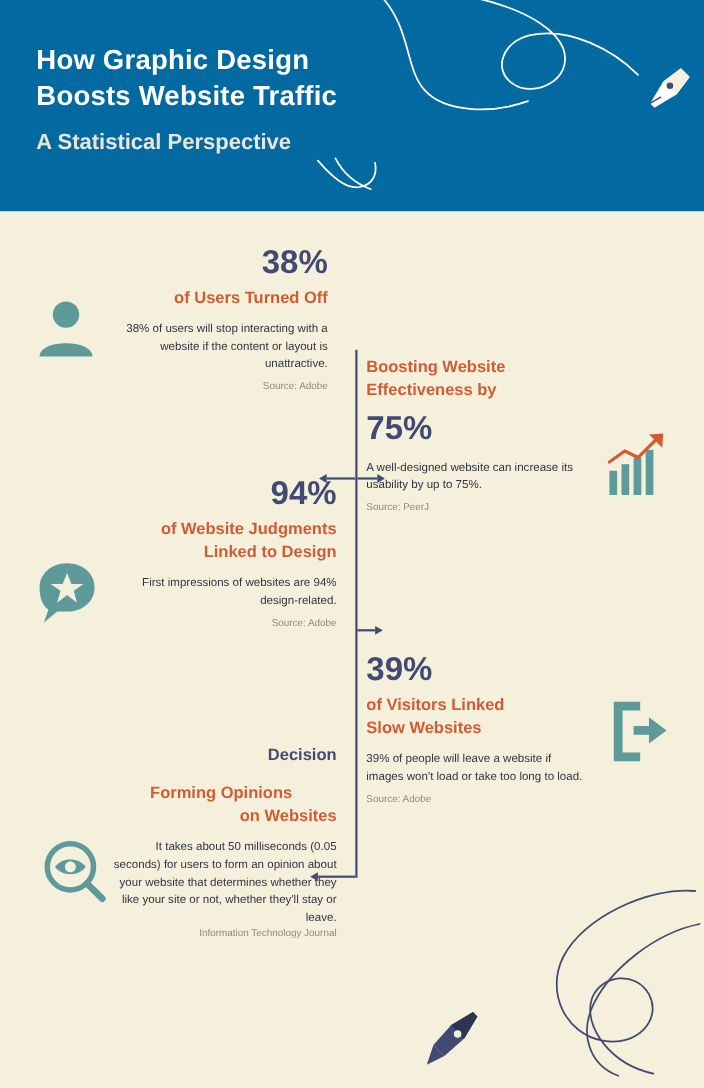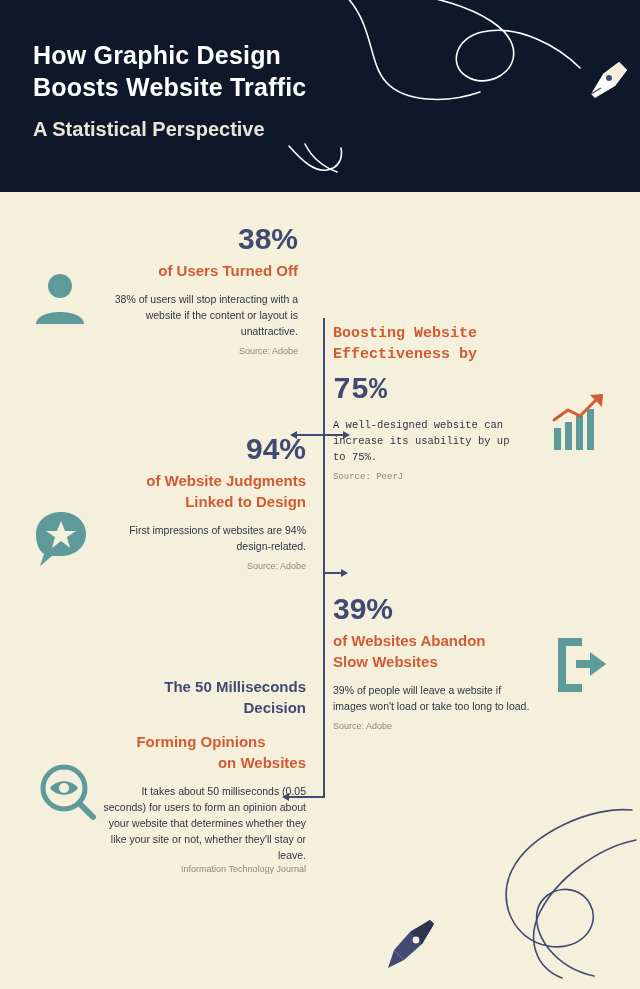--- a/index.html
+++ b/index.html
@@ -21,21 +21,21 @@
     background: #f5f0dc;
     overflow: hidden;
   }
 
   
   .header {
     position: absolute;
     left: 0; top: 0;
     width: 640px;
     height: 192px;
-    background: #0f172a;
+    background: #0369a1;
     overflow: hidden;
   }
   .header-title {
     position: absolute;
     left: 33px;
     top: 39px;
     width: 340px;
     color: #ffffff;
     font-size: 25px;
     font-weight: bold;
@@ -206,21 +206,21 @@
 
   <svg class="icon" style="left:548px; top:390px;" width="66" height="66" viewBox="0 0 66 66">
     <rect x="6" y="38" width="7" height="22" fill="#5e9a9a"></rect>
     <rect x="17" y="32" width="7" height="28" fill="#5e9a9a"></rect>
     <rect x="28" y="26" width="7" height="34" fill="#5e9a9a"></rect>
     <rect x="39" y="19" width="7" height="41" fill="#5e9a9a"></rect>
     <path d="M6 30 L20 20 L32 26 L52 6" fill="none" stroke="#d15b33" stroke-width="3" stroke-linecap="round" stroke-linejoin="round"></path>
     <path d="M42 5 L55 4 L54 17 Z" fill="#d15b33"></path>
   </svg>
 
-  <div class="stat lalign" style="left:333px; top:319px; width:195px;font-family:Liberation Mono, monospace;">
+  <div class="stat lalign" style="left:333px; top:319px; width:195px;">
     <p class="head">Boosting Website</p>
     <p class="head" style="margin-top:0;">Effectiveness by</p>
     <p class="pct" style="margin-top:8px;">75%</p>
     <p class="body">A well-designed website can increase its usability by up to 75%.</p>
     <p class="src">Source: PeerJ</p>
   </div>
 
   <svg class="icon" style="left:32px; top:508px;" width="58" height="60" viewBox="0 0 58 60">
     <path d="M29 4 C 44 4, 54 14, 54 26 C 54 38, 44 48, 29 48 L 20 48 L 8 58 L 12 46 C 6 42, 4 34, 4 26 C 4 14, 14 4, 29 4 Z" fill="#5e9a9a"></path>
     <path d="M29 13 L33 23 L44 23 L35 29 L38 40 L29 33 L20 40 L23 29 L14 23 L25 23 Z" fill="#f5f0dc"></path>
@@ -235,35 +235,34 @@
   </div>
 
   <svg class="icon" style="left:552px; top:634px;" width="58" height="62" viewBox="0 0 58 62">
     <path d="M6 4 L30 4 L30 12 L14 12 L14 50 L30 50 L30 58 L6 58 Z" fill="#5e9a9a"></path>
     <rect x="24" y="26" width="20" height="8" fill="#5e9a9a"></rect>
     <path d="M38 18 L54 30 L38 42 Z" fill="#5e9a9a"></path>
   </svg>
 
   <div class="stat lalign" style="left:333px; top:556px; width:198px;margin-top:36px;">
     <p class="pct">39%</p>
-    <p class="head">of Websites Abandon</p>
+    <p class="head">of Visitors Linked</p>
     <p class="head" style="margin-top:0;">Slow Websites</p>
     <p class="body">39% of people will leave a website if images won't load or take too long to load.</p>
     <p class="src">Source: Adobe</p>
   </div>
 
   <svg class="icon" style="left:36px; top:762px;" width="62" height="62" viewBox="0 0 62 62">
     <circle cx="28" cy="26" r="21" fill="none" stroke="#5e9a9a" stroke-width="5"></circle>
     <path d="M14 26 C 20 17, 36 17, 42 26 C 36 35, 20 35, 14 26 Z" fill="#5e9a9a"></path>
     <circle cx="28" cy="26" r="5" fill="#f5f0dc"></circle>
     <path d="M43 41 L57 55" stroke="#5e9a9a" stroke-width="6" stroke-linecap="round"></path>
   </svg>
 
   <div class="stat ralign" style="left:96px; top:676px; width:210px;">
-    <p class="head-navy">The 50 Milliseconds</p>
     <p class="head-navy">Decision</p>
     <p class="head" style="margin-top:13px;text-align:center;">Forming Opinions</p>
     <p class="head" style="margin-top:0;">on Websites</p>
     <p class="body">It takes about 50 milliseconds (0.05 seconds) for users to form an opinion about your website that determines whether they like your site or not, whether they'll stay or leave.</p>
     <p class="src" style="margin-top:0;text-align:right;">Information Technology Journal</p>
   </div>
 
   <svg class="decor-swirl-bottom" viewBox="0 0 260 190">
     <path d="M252 10 C 210 6, 150 34, 132 70 C 116 102, 134 140, 168 146 C 200 152, 222 126, 210 104 C 198 82, 166 86, 158 108 C 150 134, 176 168, 214 176" fill="none" stroke="#414a72" stroke-width="1.6" stroke-linecap="round"></path>
     <path d="M256 40 C 216 48, 176 80, 160 112 C 146 140, 156 168, 182 178" fill="none" stroke="#414a72" stroke-width="1.6" stroke-linecap="round"></path>

